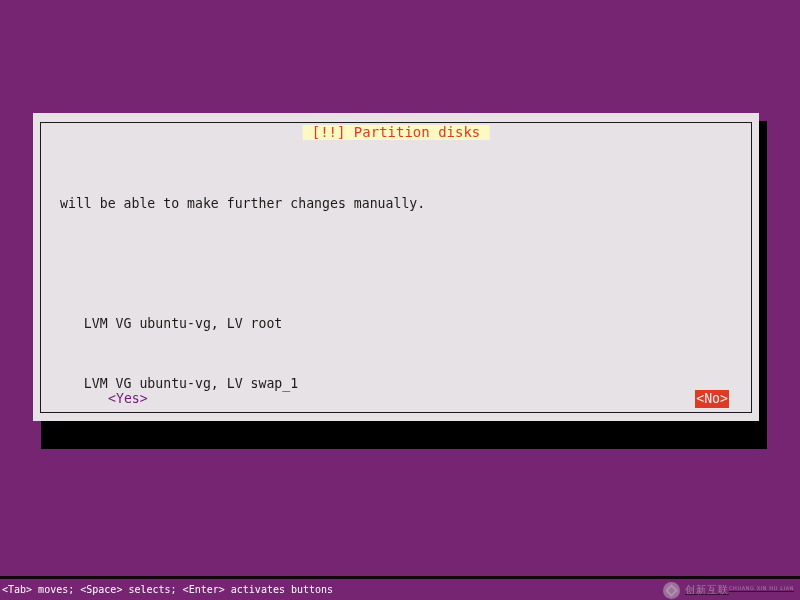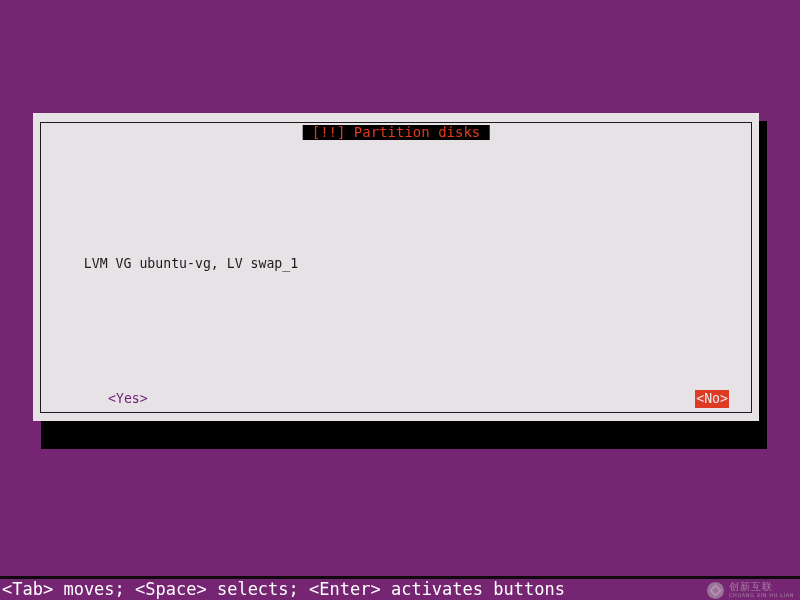--- a/index.html
+++ b/index.html
@@ -48,21 +48,21 @@
     background: #e6e2e5;
     box-sizing: border-box;
   }
 
   
   .dialog-title {
     position: absolute;
     top: 2px;
     left: 50%;
     transform: translateX(-50%);
-    background: #000000;
+    background: #fef9c3;
     color: #e03a20;
     font-size: 14px;
     line-height: 15px;
     letter-spacing: 0px;
     padding: 0 9px;
     white-space: pre;
     z-index: 3;
   }
 
   
@@ -109,21 +109,21 @@
 
   
   .statusbar {
     position: absolute;
     left: 0;
     bottom: 0;
     width: 800px;
     height: 21px;
     background: #762572;
     color: #ffffff;
-    font-size: 17px;
+    font-size: 10px;
     line-height: 21px;
     white-space: pre;
     padding-left: 2px;
     box-sizing: border-box;
   }
   .statusbar-rule {
     position: absolute;
     left: 0;
     bottom: 21px;
     width: 800px;
@@ -158,22 +158,23 @@
     top: 4px;
     width: 9px;
     height: 9px;
     border: 2px solid #e9e5e8;
     border-radius: 2px 0 0 0;
     transform: rotate(-45deg);
     box-sizing: border-box;
   }
   .wm-text {
     display: flex;
-    flex-direction: column;
+    flex-direction: row;
     line-height: 1;
+    text-decoration: underline;
   }
   .wm-cn {
     font-family: "DejaVu Sans", sans-serif;
     font-size: 10px;
     color: #cdc7cb;
     letter-spacing: 1px;
   }
   .wm-en {
     font-family: "DejaVu Sans", sans-serif;
     font-size: 5px;
@@ -187,21 +188,23 @@
 
 <div class="dialog-shadow"></div>
 
 <div class="dialog">
 
   <div class="dialog-inner">
 
     <div class="dialog-title">[!!] Partition disks</div>
 
     <div class="dialog-body">
+      <div class="line">will be able to make further changes manually.</div>
       <div class="blank"></div>
+      <div class="line">   LVM VG ubuntu-vg, LV root</div>
       <div class="line">   LVM VG ubuntu-vg, LV swap_1</div>
       
       
       
       
       
       
       
     </div>
 

